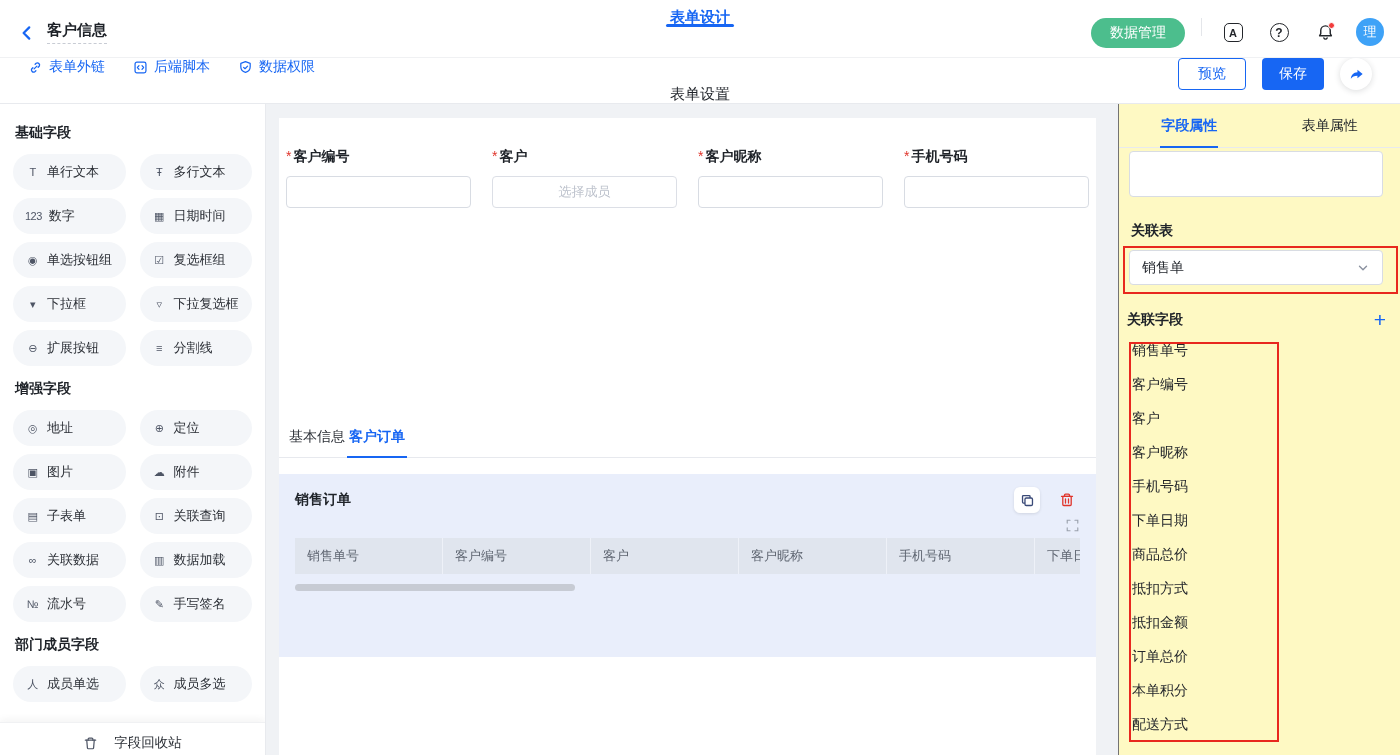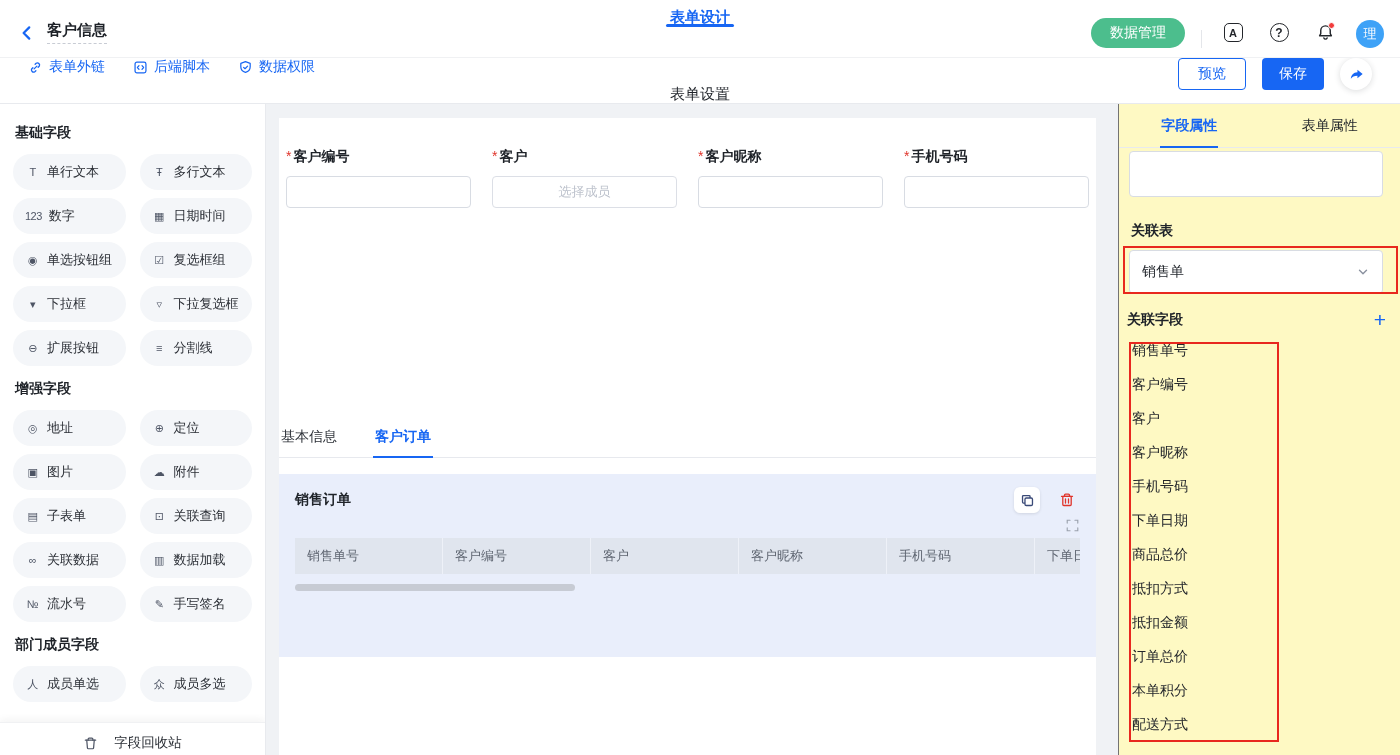--- a/index.html
+++ b/index.html
@@ -9,21 +9,21 @@
 
   
   .hdr { height:50px; flex:none; background:#fff; border-bottom:1px solid #f0f1f3; display:flex; align-items:center; padding:0 16px; position:relative; z-index:5; }
   .hdr-left { display:flex; align-items:center; gap:9px; }
   .back { display:grid; place-items:center; width:22px; height:22px; cursor:pointer; }
   .ptitle { font-size:15px; font-weight:700; border-bottom:1px dashed #c8ccd4; padding-bottom:3px; }
   .htabs { position:absolute; left:50%; transform:translateX(-50%); top:0; height:50px; display:flex; gap:58px;flex-direction:column; }
   .htab { display:flex; align-items:center; font-size:15px; color:#1f2329; cursor:pointer; position:relative; padding:0 4px; }
   .htab.active { color:#1766f3; font-weight:600; }
   .htab.active::after { content:""; position:absolute; left:0; right:0; bottom:0; height:3px; background:#1766f3; border-radius:2px; }
-  .hdr-right { margin-left:auto; display:flex; align-items:flex-end; gap:16px; }
+  .hdr-right { margin-left:auto; display:flex; align-items:flex-start; gap:16px; }
   .btn-green { height:30px; padding:0 19px; border:none; border-radius:15px; background:#4cbe8d; color:#fff; font-size:14px; cursor:pointer; font-family:inherit; }
   .vdiv { width:1px; height:18px; background:#e4e6ea; }
   .hicon { width:30px; height:30px; display:grid; place-items:center; position:relative; cursor:pointer; color:#23262b; }
   .tbox { width:19px; height:19px; border:1.7px solid #23262b; border-radius:5px; display:grid; place-items:center; font-size:11px; font-weight:700; }
   .qbox { width:19px; height:19px; border:1.7px solid #23262b; border-radius:50%; display:grid; place-items:center; font-size:12px; font-weight:700; }
   .dot { position:absolute; top:4px; right:5px; width:7px; height:7px; border-radius:50%; background:#f23c3c; border:1px solid #fff; }
   .avatar { width:28px; height:28px; border-radius:50%; background:#3ea2f7; color:#fff; display:grid; place-items:center; font-size:13px; cursor:pointer; }
 
   
   .tbar { height:46px; flex:none; background:#fff; border-bottom:1px solid #e8eaee; display:flex; align-items:flex-start; padding:0 28px; gap:28px; position:relative; z-index:4; }
@@ -48,21 +48,21 @@
   
   .canvas { flex:1; min-width:0; background:#f0f2f5; padding:14px 22px 0 13px; }
   .surface { background:#fff; height:100%; padding:30px 0 0; position:relative; }
   .frow { display:flex; gap:21px; padding:0 7px; }
   .fld { width:185px; }
   .flabel { font-size:14px; font-weight:700; }
   .req { color:#e0342b; margin-right:2px; font-weight:400; }
   .finput { margin-top:10px; height:32px; border:1px solid #d8dce3; border-radius:4px; background:#fff; cursor:text; }
   .fmember { margin-top:10px; height:32px; border:1px solid #dcdfe6; border-radius:4px; background:#fff; display:grid; place-items:center; color:#bdc2cc; font-size:13px; cursor:pointer; }
   .gap { height:212px; }
-  .ctabs { display:flex; gap:34px; padding:0 0; border-bottom:1px solid #e7e9ee; }
+  .ctabs { display:flex; padding:0 8px; border-bottom:1px solid #e7e9ee; }
   .ctab { font-size:14px; padding:8px 2px 11px; position:relative; color:#2b2f36; cursor:pointer; }
   .ctab.active { color:#1766f3; font-weight:600; }
   .ctab.active::after { content:""; position:absolute; left:0; right:0; bottom:-1px; height:2px; background:#1766f3; }
   .subpanel { margin-top:16px; background:#e9eefb; height:183px; padding:13px 16px 0; position:relative; }
   .sub-head { display:flex; align-items:center; }
   .sub-title { font-size:14px; font-weight:700; }
   .sub-actions { margin-left:auto; display:flex; align-items:center; gap:14px; }
   .chip-copy { width:26px; height:26px; background:#fff; border-radius:6px; display:grid; place-items:center; box-shadow:0 1px 3px rgba(31,35,41,.12); cursor:pointer; }
   .icon-trash { width:26px; height:26px; display:grid; place-items:center; cursor:pointer; }
   .expand-row { display:flex; justify-content:flex-end; margin:4px 0 2px; }
@@ -73,21 +73,21 @@
   .sub-thumb { width:280px; height:7px; border-radius:3.5px; background:#c7cbd4; cursor:grab; }
 
   
   .rpanel { width:282px; flex:none; background:#fef9c3; border-left:1px solid #737373; position:relative; overflow:hidden; }
   .ptabs { height:44px; display:flex; border-bottom:1px solid #e8eaee; }
   .ptab { flex:1; display:grid; place-items:center; font-size:14px; position:relative; cursor:pointer; color:#1f2329; }
   .ptab.active { color:#1766f3; font-weight:600; }
   .ptab.active::after { content:""; position:absolute; left:50%; transform:translateX(-50%); bottom:-1px; width:58px; height:2px; background:#1766f3; }
   .rp-input { position:absolute; top:47px; left:10px; width:254px; height:46px; border:1px solid #d8dce3; border-radius:4px; background:#fff; cursor:text; }
   .rp-lbl1 { position:absolute; top:118px; left:12px; font-size:14px; font-weight:700; }
-  .rp-select { position:absolute; top:146px; left:10px; width:254px; height:44px; border:1px solid #d8dce3; border-radius:4px; background:#fff; display:flex; align-items:center; justify-content:space-between; padding:0 12px; font-size:14px; cursor:pointer; }
+  .rp-select { position:absolute; top:146px; left:10px; width:254px; height:35px; border:1px solid #d8dce3; border-radius:4px; background:#fff; display:flex; align-items:center; justify-content:space-between; padding:0 12px; font-size:14px; cursor:pointer; }
   .rp-lbl2row { position:absolute; top:205px; left:8px; right:14px; display:flex; align-items:center; justify-content:space-between; }
   .rp-lbl2 { font-size:14px; font-weight:700; }
   .rp-plus { color:#1766f3; font-size:21px; font-weight:400; line-height:1; cursor:pointer; }
   .rp-list { position:absolute; top:230px; left:13px; right:12px; }
   .fl-item { height:34px; display:flex; align-items:center; font-size:14px; color:#23262b; cursor:pointer; }
   .anno { position:absolute; border:2px solid #e8281e; pointer-events:none; z-index:9; }
   .anno-select { top:142px; left:4px; width:275px; height:48px; }
   .anno-list { top:238px; left:10px; width:150px; height:400px; }
 
   svg { display:block; }

